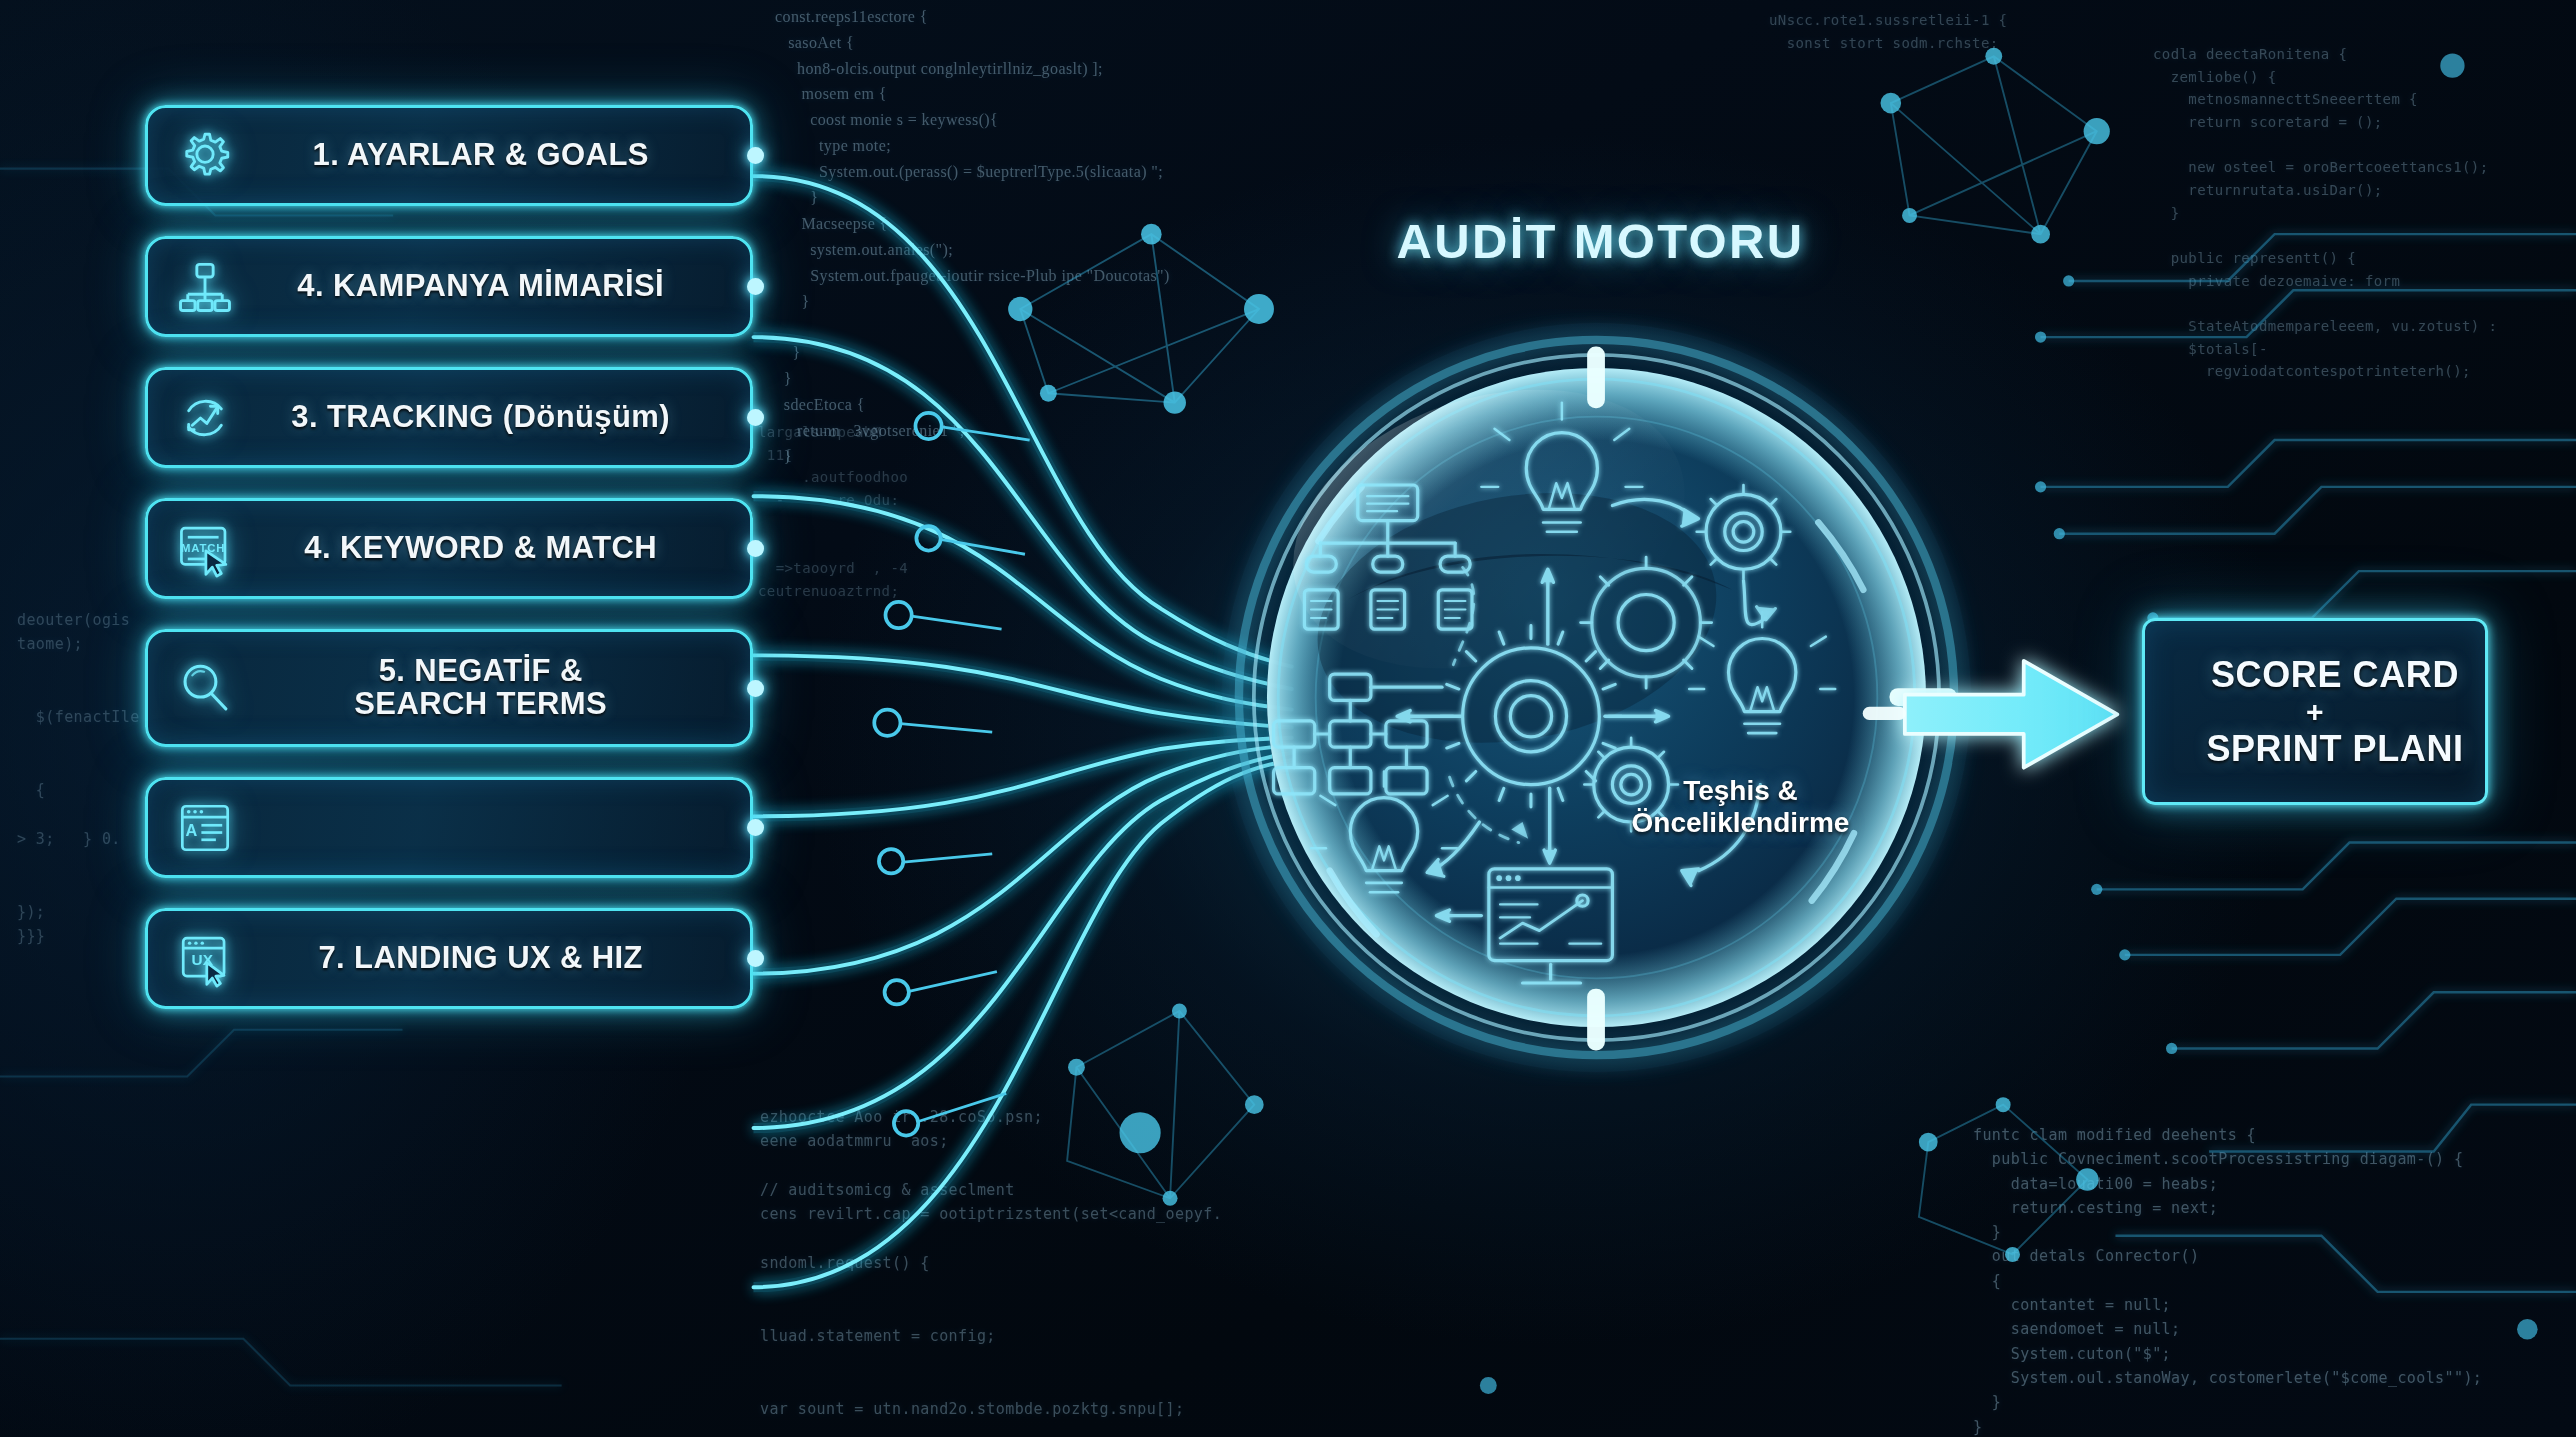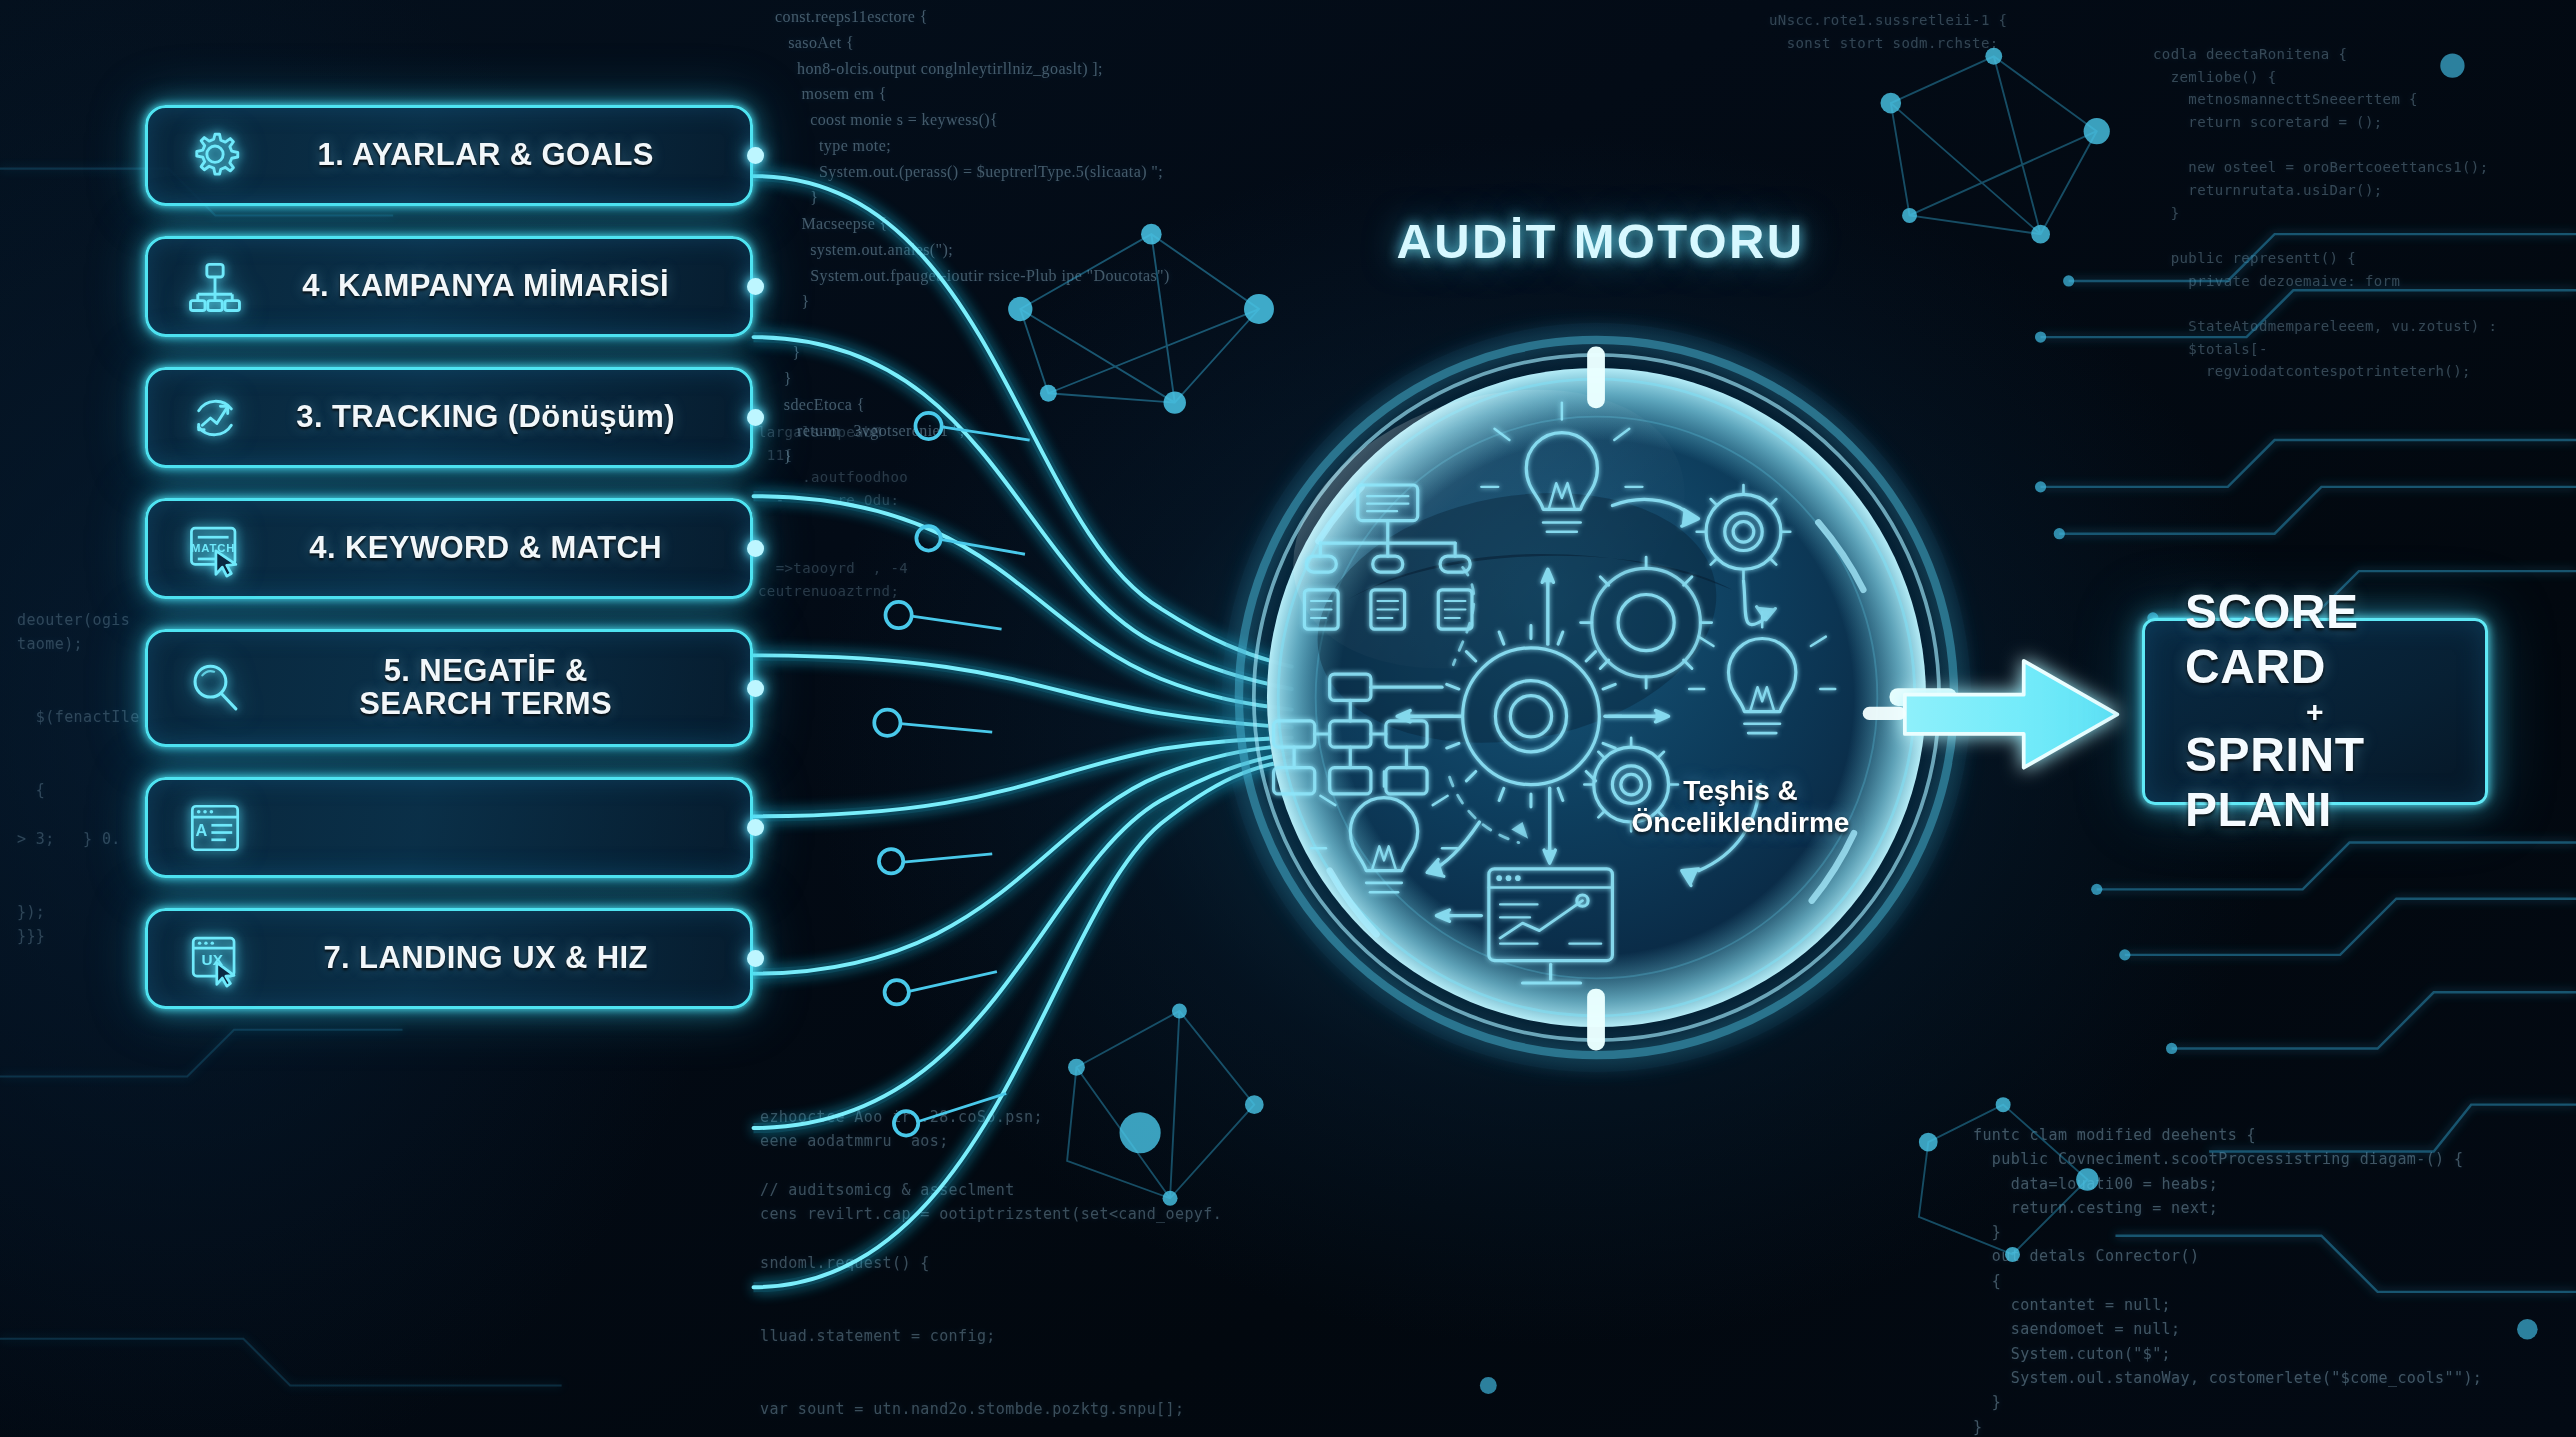--- a/index.html
+++ b/index.html
@@ -39,21 +39,21 @@
   .steps{position:absolute;left:145px;top:105px;width:608px;}
   .stepbox{
     position:relative;height:101px;margin-bottom:30px;
     border:3.7px solid #4fe4f2;border-radius:20.6px;
     background:linear-gradient(100deg, rgba(9,40,62,.92) 0%, rgba(11,52,78,.86) 45%, rgba(7,32,52,.82) 100%);
     box-shadow:
       0 0 8.4px rgba(79,228,242,.95),
       0 0 24px rgba(52,200,226,.62),
       0 0 56px rgba(36,160,200,.35),
       inset 0 0 24px rgba(30,120,170,.30);
-    display:flex;align-items:center;padding:0 24px 0 30px;
+    display:flex;align-items:center;padding:0 24px 0 20px;
     box-sizing:border-box;
   }
   .stepbox.tall{height:118px;}
   .stepicon{
     width:73px;min-width:73px;height:73px;display:flex;align-items:center;justify-content:center;
     filter:drop-shadow(0 0 4.7px rgba(93,226,245,.95)) drop-shadow(0 0 12px rgba(60,190,225,.6));
   }
   .stepicon svg{width:58px;height:58px;}
   .steplabel{
     flex:1;text-align:center;color:#f2f7fa;font-weight:bold;
@@ -88,21 +88,21 @@
     background:linear-gradient(150deg, rgba(9,44,70,.92) 0%, rgba(8,36,58,.86) 60%, rgba(6,24,40,.9) 100%);
     box-shadow:
       0 0 9.4px rgba(95,233,246,.95),
       0 0 28px rgba(60,200,235,.6),
       0 0 66px rgba(40,160,205,.34),
       inset 0 0 28px rgba(30,120,170,.28);
     display:flex;flex-direction:column;align-items:center;justify-content:center;
     box-sizing:border-box;
   }
   #resultcard .rline{
-    color:#f5fbff;font-weight:bold;font-size:48px;letter-spacing:0.6px;line-height:1.14;
+    color:#f5fbff;font-weight:bold;font-size:36px;letter-spacing:0.6px;line-height:1.14;
     text-shadow:0 1.9px 3.7px rgba(0,0,0,.9),0 0 15px rgba(150,225,255,.35);
     margin-left:40px;
   }
   #resultcard .rplus{font-size:30px;line-height:1.0;margin:1.9px 0;}
 </style>
 </head>
 <body>
 
 <div id="stage">
 

